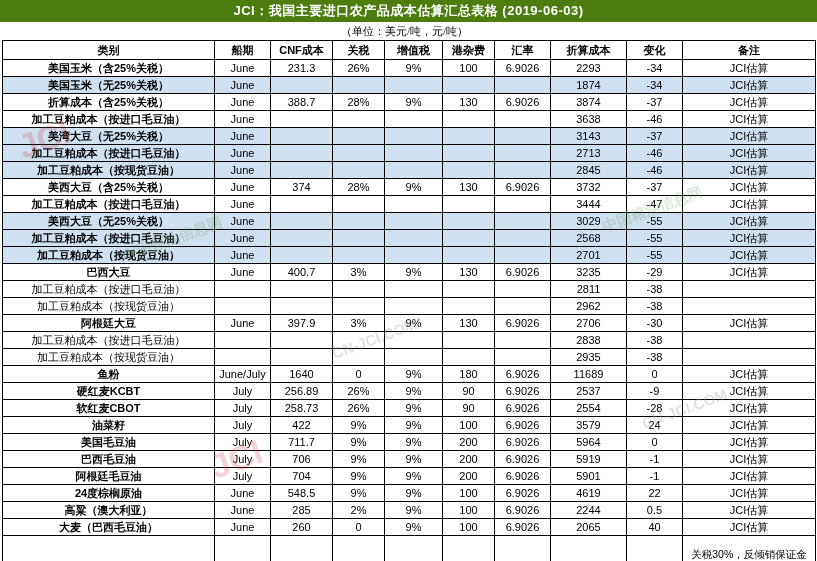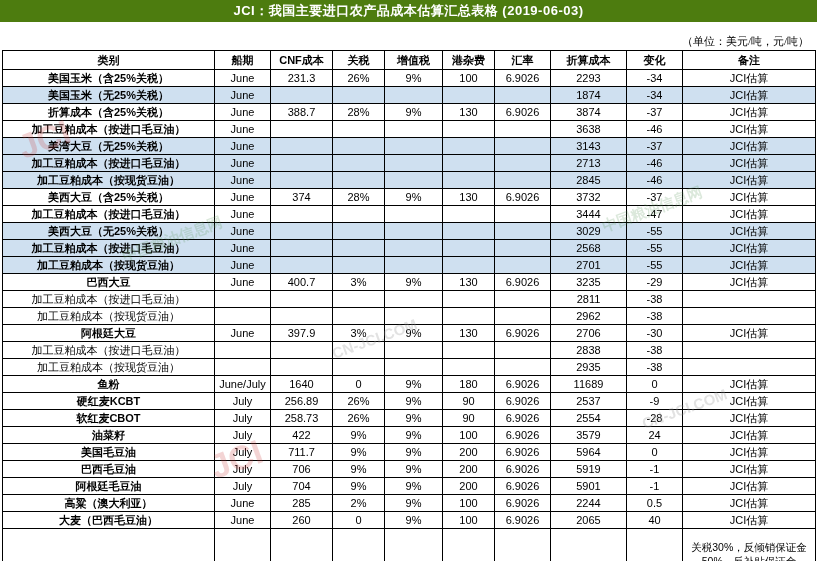--- a/index.html
+++ b/index.html
@@ -16,23 +16,23 @@
     background:#4d7c0f;
     color:#ffffff;
     text-align:center;
     font-size:13px;
     font-weight:bold;
     height:22px;
     line-height:22px;
     letter-spacing:0.5px;
   }
   .unit-line{
-    text-align:right;
+    text-align:center;
     font-size:11px;
-    padding:12px 8px 2px 0;
+    padding:2px 8px 2px 0;
     height:14px;
     line-height:14px;
     font-family:Liberation Serif, serif;
   }
   table{
     border-collapse:collapse;
     width:813px;
     margin-left:2px;
     table-layout:fixed;
   }
@@ -407,20 +407,32 @@
           <td>704</td>
           <td>9%</td>
           <td>9%</td>
           <td>200</td>
           <td>6.9026</td>
           <td>5901</td>
           <td>-1</td>
           <td>JCI估算</td>
         </tr>
         <tr>
+          <td class=" bold">24度棕榈原油</td>
+          <td>June</td>
+          <td>548.5</td>
+          <td>9%</td>
+          <td>9%</td>
+          <td>100</td>
+          <td>6.9026</td>
+          <td>4619</td>
+          <td>22</td>
+          <td>JCI估算</td>
+        </tr>
+        <tr>
           <td class=" bold">高粱（澳大利亚）</td>
           <td>June</td>
           <td>285</td>
           <td>2%</td>
           <td>9%</td>
           <td>100</td>
           <td>6.9026</td>
           <td>2244</td>
           <td>0.5</td>
           <td>JCI估算</td>

